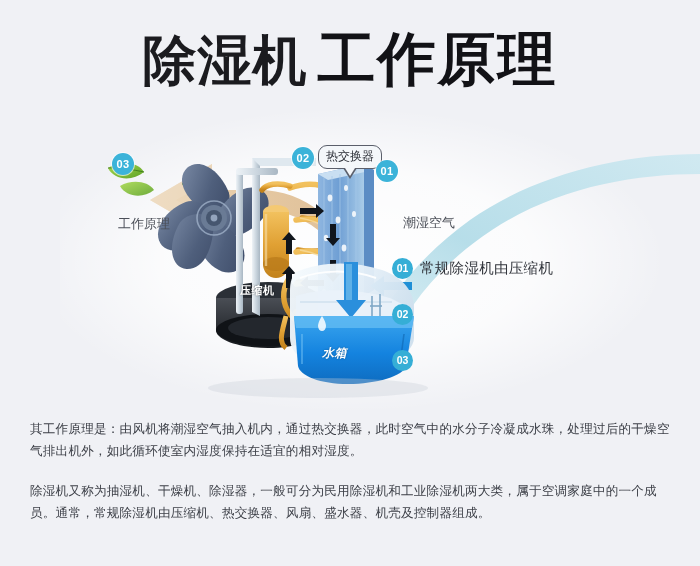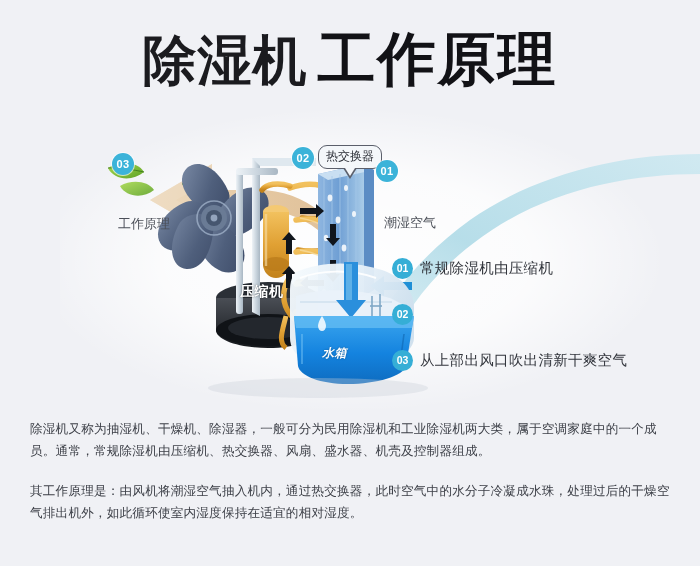--- a/index.html
+++ b/index.html
@@ -72,22 +72,22 @@
   }
   .callout .tail-i{
     position:absolute;left:50%;bottom:-8px;margin-left:-5px;
     width:0;height:0;border-left:5px solid transparent;border-right:5px solid transparent;
     border-top:8px solid #f4f7fa;
   }
 
   
   .dlabel{position:absolute;white-space:nowrap;font-family:"DejaVu Sans","Liberation Sans",sans-serif;}
   .lbl-dry{font-size:13px;color:#4b4f58;}
-  .lbl-humid{font-size:13px;color:#4a4e57;}
-  .lbl-comp{font-size:14px;color:#ffffff;font-weight:bold;letter-spacing:0.5px;
+  .lbl-humid{font-size:13px;color:#4a4e57;margin-left:19px;}
+  .lbl-comp{font-size:11px;color:#ffffff;font-weight:bold;letter-spacing:0.5px;
             text-shadow:0 0 2px rgba(0,0,0,.55);}
   .lbl-tank{font-size:12px;color:#ffffff;font-weight:bold;letter-spacing:0.5px;
             text-shadow:0 0 2px rgba(0,0,0,.35);}
 
   
   .steps{position:absolute;left:392px;top:256px;width:300px;}
   .step{display:flex;align-items:center;height:24px;margin-bottom:22px;}
   .step .badge-inline{
     position:relative;flex:0 0 auto;
     width:21px;height:21px;border-radius:50%;
@@ -340,22 +340,21 @@
   <div class="steps">
     <div class="step">
       <span class="badge-inline">01</span>
       <span class="txt">常规除湿机由压缩机</span>
     </div>
     <div class="step">
       <span class="badge-inline">02</span>
     </div>
     <div class="step">
       <span class="badge-inline">03</span>
-      <span class="txt">从上部出风口吹出清新干爽空气</span>
     </div>
   </div>
 
   <div class="body-copy">
+    <p class="para">其工作原理是：由风机将潮湿空气抽入机内，通过热交换器，此时空气中的水分子冷凝成水珠，处理过后的干燥空气排出机外，如此循环使室内湿度保持在适宜的相对湿度。</p>
     <p class="para">除湿机又称为抽湿机、干燥机、除湿器，一般可分为民用除湿机和工业除湿机两大类，属于空调家庭中的一个成员。通常，常规除湿机由压缩机、热交换器、风扇、盛水器、机壳及控制器组成。</p>
-    <p class="para">其工作原理是：由风机将潮湿空气抽入机内，通过热交换器，此时空气中的水分子冷凝成水珠，处理过后的干燥空气排出机外，如此循环使室内湿度保持在适宜的相对湿度。</p>
   </div>
 
 </div>
 
 </body></html>

